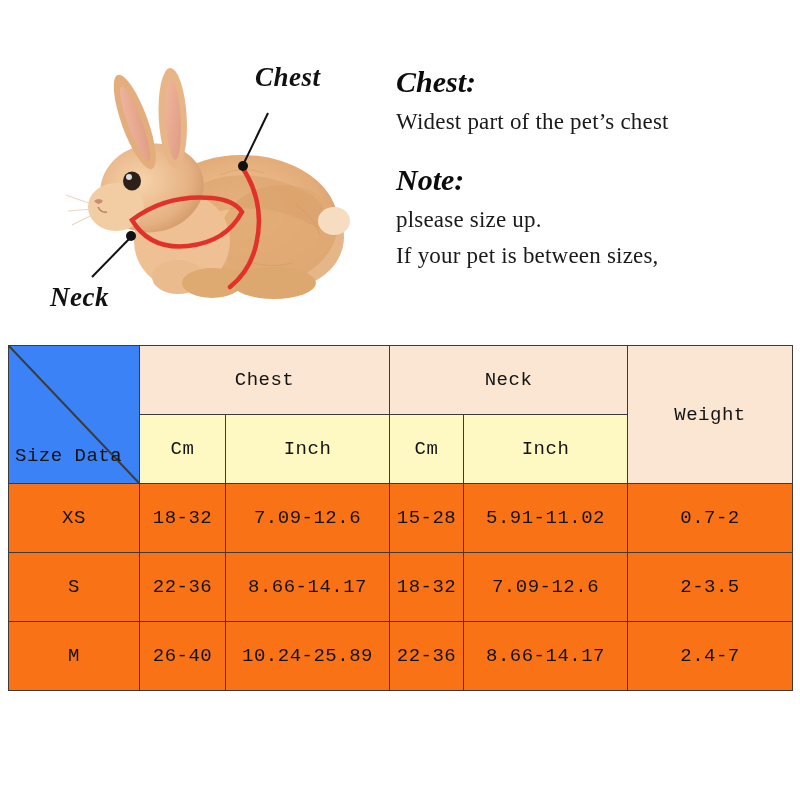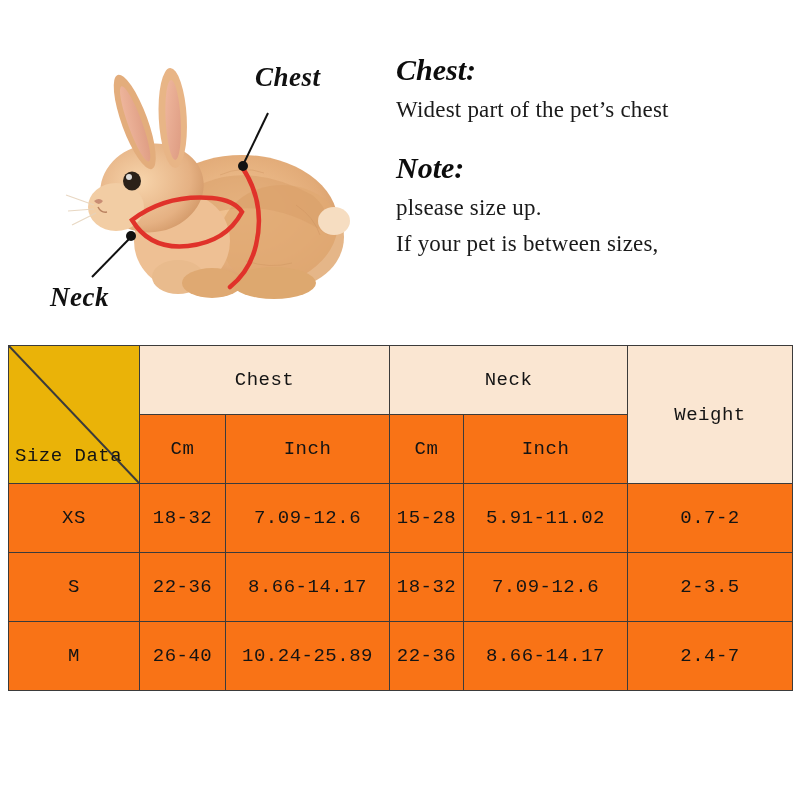--- a/index.html
+++ b/index.html
@@ -58,21 +58,21 @@
     font-weight: bold;
     font-size: 27px;
     color: #111;
     letter-spacing: 0.5px;
   }
 
   
   .textblock {
     position: absolute;
     left: 396px;
-    top: 50px;
+    top: 62px;
     width: 390px;
   }
   .tb-head {
     font-family: "Liberation Serif", serif;
     font-style: italic;
     font-weight: bold;
     font-size: 30px;
     line-height: 40px;
     color: #0c0c0c;
     margin: 0 0 2px 0;
@@ -110,31 +110,31 @@
     font-size: 19px;
     color: #141414;
     padding: 0;
     height: 68px;
     letter-spacing: 0.5px;
   }
   .hdr {
     background: #fae6d2;
   }
   .row-head {
-    background: #f97316;
+    background: #fef9c3;
   }
   .body-cell {
     background: #f97316;
   }
 
   
   td.corner {
     position: relative;
     padding: 0;
-    background: #eab308;
+    background: #3b82f6;
   }
   .corner-inner {
     position: relative;
     width: 100%;
     height: 100%;
   }
   .corner-svg {
     position: absolute;
     left: 0; top: 0;
     width: 100%;

